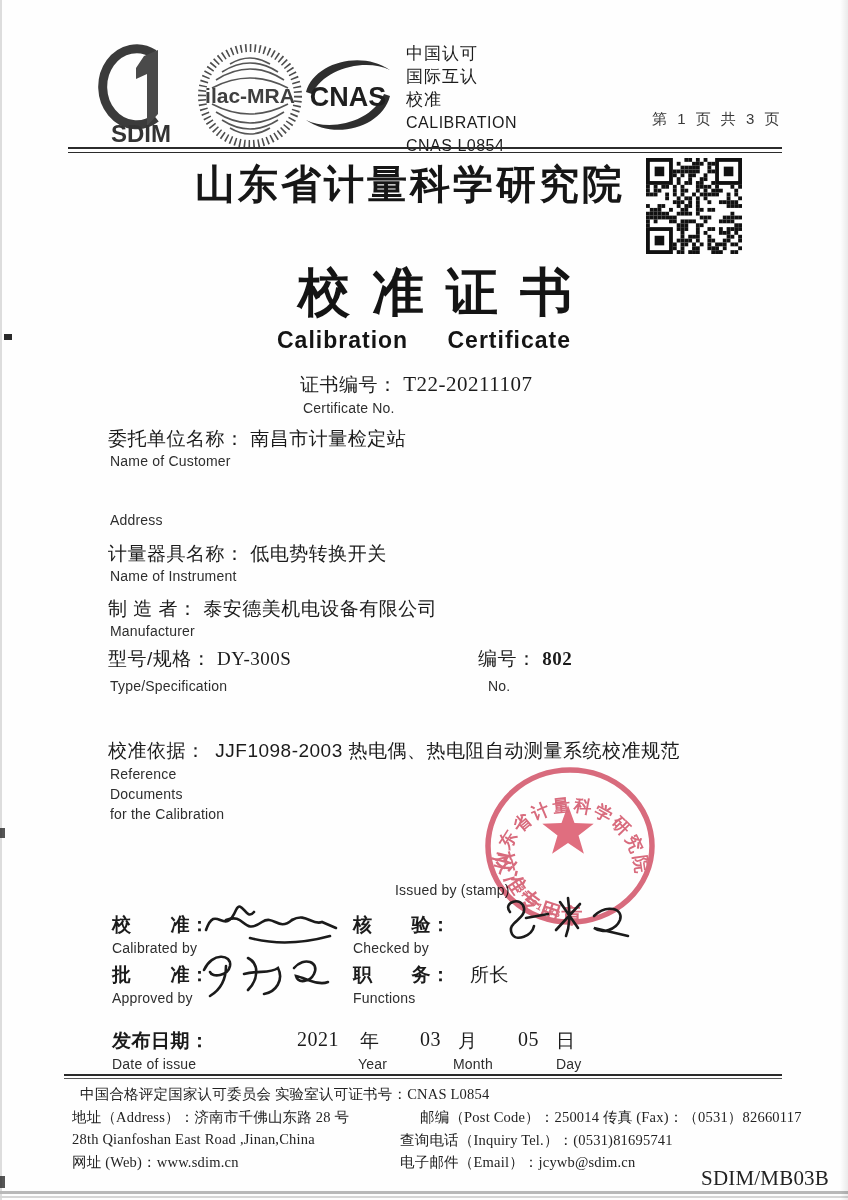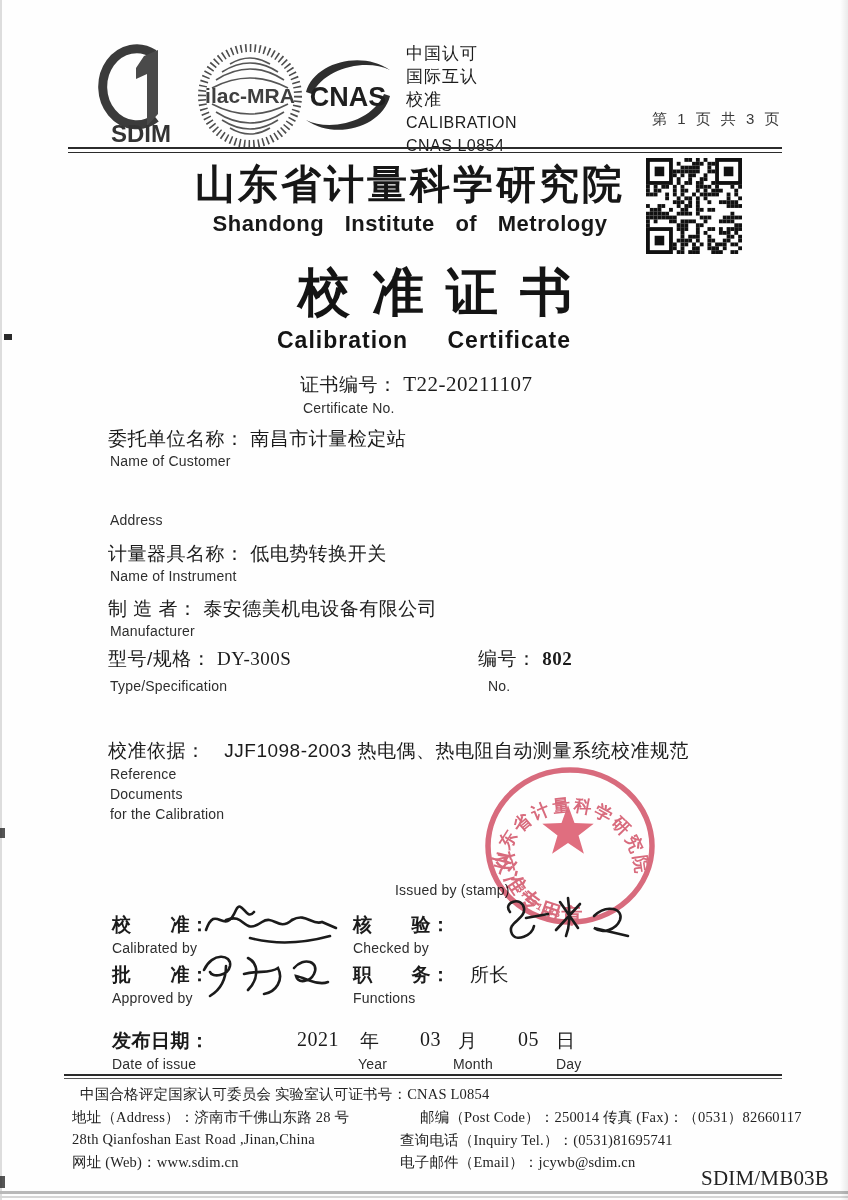--- a/index.html
+++ b/index.html
@@ -72,21 +72,20 @@
     <div class="accred-line">校准</div>
     <div class="accred-bold">CALIBRATION</div>
     <div class="accred-bold">CNAS L0854</div>
   </div>
 
   <div class="abs page-indicator" style="left:652px;top:110px">第 1 页 共 3 页</div>
 
   <div class="abs rule-double" style="left:68px;top:147px;width:714px"></div>
 
   <div class="abs inst-cn" style="left:130px;top:157px;width:560px">山东省计量科学研究院</div>
-  <div class="abs inst-en" style="left:130px;top:211px;width:560px">Shandong Institute of Metrology</div>
 
   <svg class="abs" style="left:646px;top:158px" width="96" height="96" viewBox="0 0 100 100">
     <g class="modules" fill="#111">
         <rect x="40" y="0" width="4" height="4"></rect>
         <rect x="44" y="0" width="4" height="4"></rect>
         <rect x="52" y="0" width="4" height="4"></rect>
         <rect x="60" y="0" width="4" height="4"></rect>
         <rect x="32" y="4" width="4" height="4"></rect>
         <rect x="48" y="4" width="4" height="4"></rect>
         <rect x="52" y="4" width="4" height="4"></rect>
@@ -365,21 +364,21 @@
   </div>
   <div class="abs cn-line" style="left:478px;top:646px">
     <span>编号：</span>
     <span class="num bold">802</span>
   </div>
   <div class="abs en-label" style="left:110px;top:678px">Type/Specification</div>
   <div class="abs en-label" style="left:488px;top:678px">No.</div>
 
   <div class="abs cn-line" style="left:108px;top:738px;width:700px">
     <span>校准依据：</span>
-    <span class="val" style="margin-left:13px">JJF1098-2003 热电偶、热电阻自动测量系统校准规范</span>
+    <span class="val" style="margin-left:4px">JJF1098-2003 热电偶、热电阻自动测量系统校准规范</span>
   </div>
   <div class="abs en-label" style="left:110px;top:766px">Reference</div>
   <div class="abs en-label" style="left:110px;top:786px">Documents</div>
   <div class="abs en-label" style="left:110px;top:806px">for the Calibration</div>
 
   <div class="abs en-label" style="left:395px;top:882px">Issued by (stamp)</div>
 
   <svg class="abs stamp" style="left:480px;top:764px" width="180" height="166" viewBox="0 0 180 166">
     <defs>
       <path id="arcTop" d="M 24,110 A 64,62 0 1 1 156,112" fill="none"></path>

